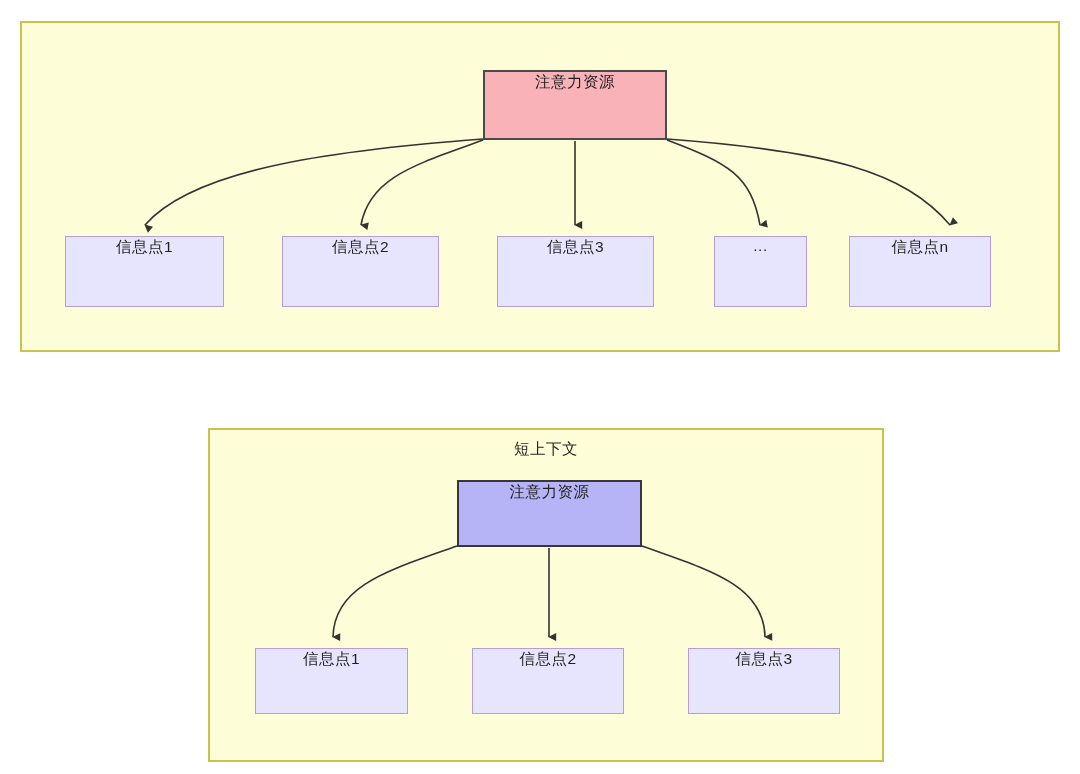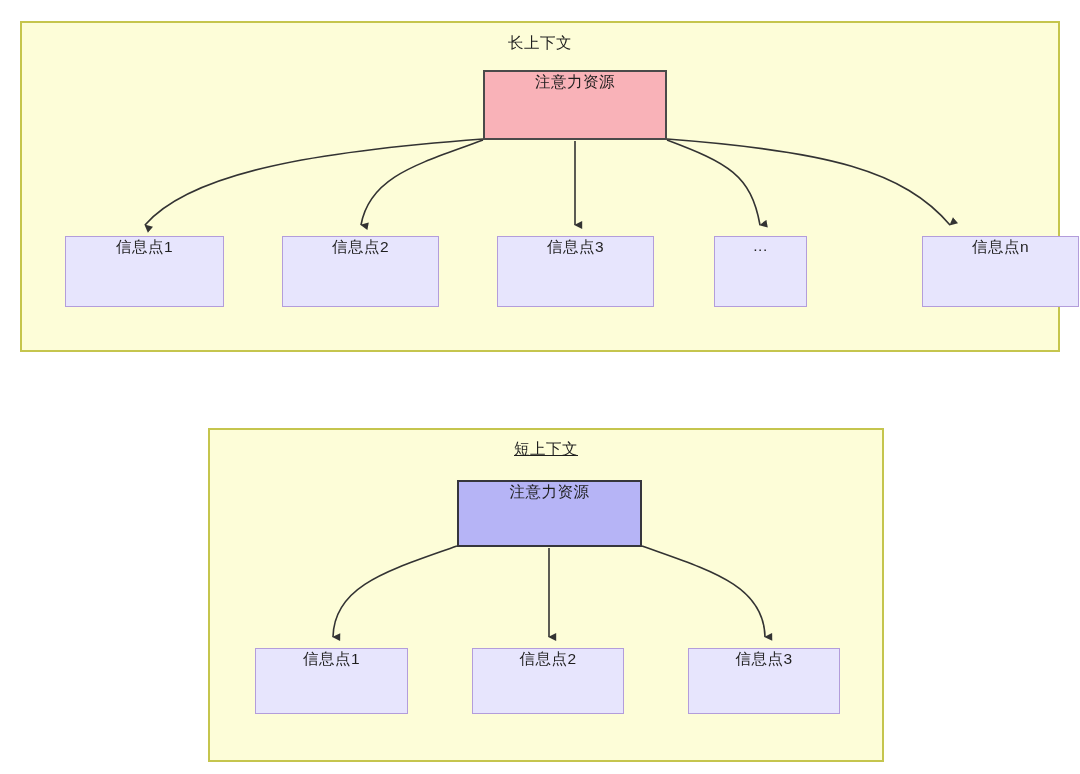--- a/index.html
+++ b/index.html
@@ -42,21 +42,21 @@
   .panel-title {
     position: absolute;
     width: 100%;
     text-align: center;
     font-size: 15.5px;
     color: #1f1f1f;
     letter-spacing: 0.5px;
     white-space: nowrap;
   }
   #panel-long .panel-title { top: 10px; }
-  #panel-short .panel-title { top: 9px; text-decoration: underline; }
+  #panel-short .panel-title { top: 9px; }
 
   .node {
     position: absolute;
     box-sizing: border-box;
     display: flex;
     align-items: flex-start;
     justify-content: center;
     font-size: 15.5px;
     color: #1f1f1f;
     letter-spacing: 0.5px;
@@ -75,21 +75,21 @@
     background: #e7e5fd;
     border: 1.5px solid #b39ddb;
   }
 
   
   #n-long-root { left: 461px; top: 47px; width: 184px; height: 70px; }
   #n-long-l1 { left: 43px;  top: 213px; width: 159px; height: 71px; }
   #n-long-l2 { left: 260px; top: 213px; width: 157px; height: 71px; }
   #n-long-l3 { left: 475px; top: 213px; width: 157px; height: 71px; }
   #n-long-l4 { left: 692px; top: 213px; width: 93px;  height: 71px; }
-  #n-long-l5 { left: 900px; top: 213px; width: 157px; height: 71px; }
+  #n-long-l5 { left: 827px; top: 213px; width: 142px; height: 71px; }
 
   
   #n-short-root { left: 247px; top: 50px; width: 185px; height: 67px; }
   #n-short-l1 { left: 45px;  top: 218px; width: 153px; height: 66px; }
   #n-short-l2 { left: 262px; top: 218px; width: 152px; height: 66px; }
   #n-short-l3 { left: 478px; top: 218px; width: 152px; height: 66px; }
 
   .edges {
     position: absolute;
     left: 0;
@@ -107,21 +107,20 @@
   }
   .arrowhead { fill: #333333; stroke: none; }
 </style>
 </head>
 <body>
 
 <div id="stage">
 
   <div class="panel" id="panel-long">
 
-    <div class="panel-title">长上下文</div>
 
     <svg class="edges" viewBox="0 0 1036 327" preserveAspectRatio="none">
       <defs>
         <marker id="ah-long" markerWidth="9" markerHeight="9" refX="4.2" refY="7.6" orient="auto" markerUnits="userSpaceOnUse">
           <path class="arrowhead" d="M0.3,0.4 L8.1,0.4 L4.2,8.4 Z"></path>
         </marker>
       </defs>
 
       <path class="edge" d="M461,116 C 300,128 170,148 123,202" marker-end="url(#ah-long)"></path>
 

